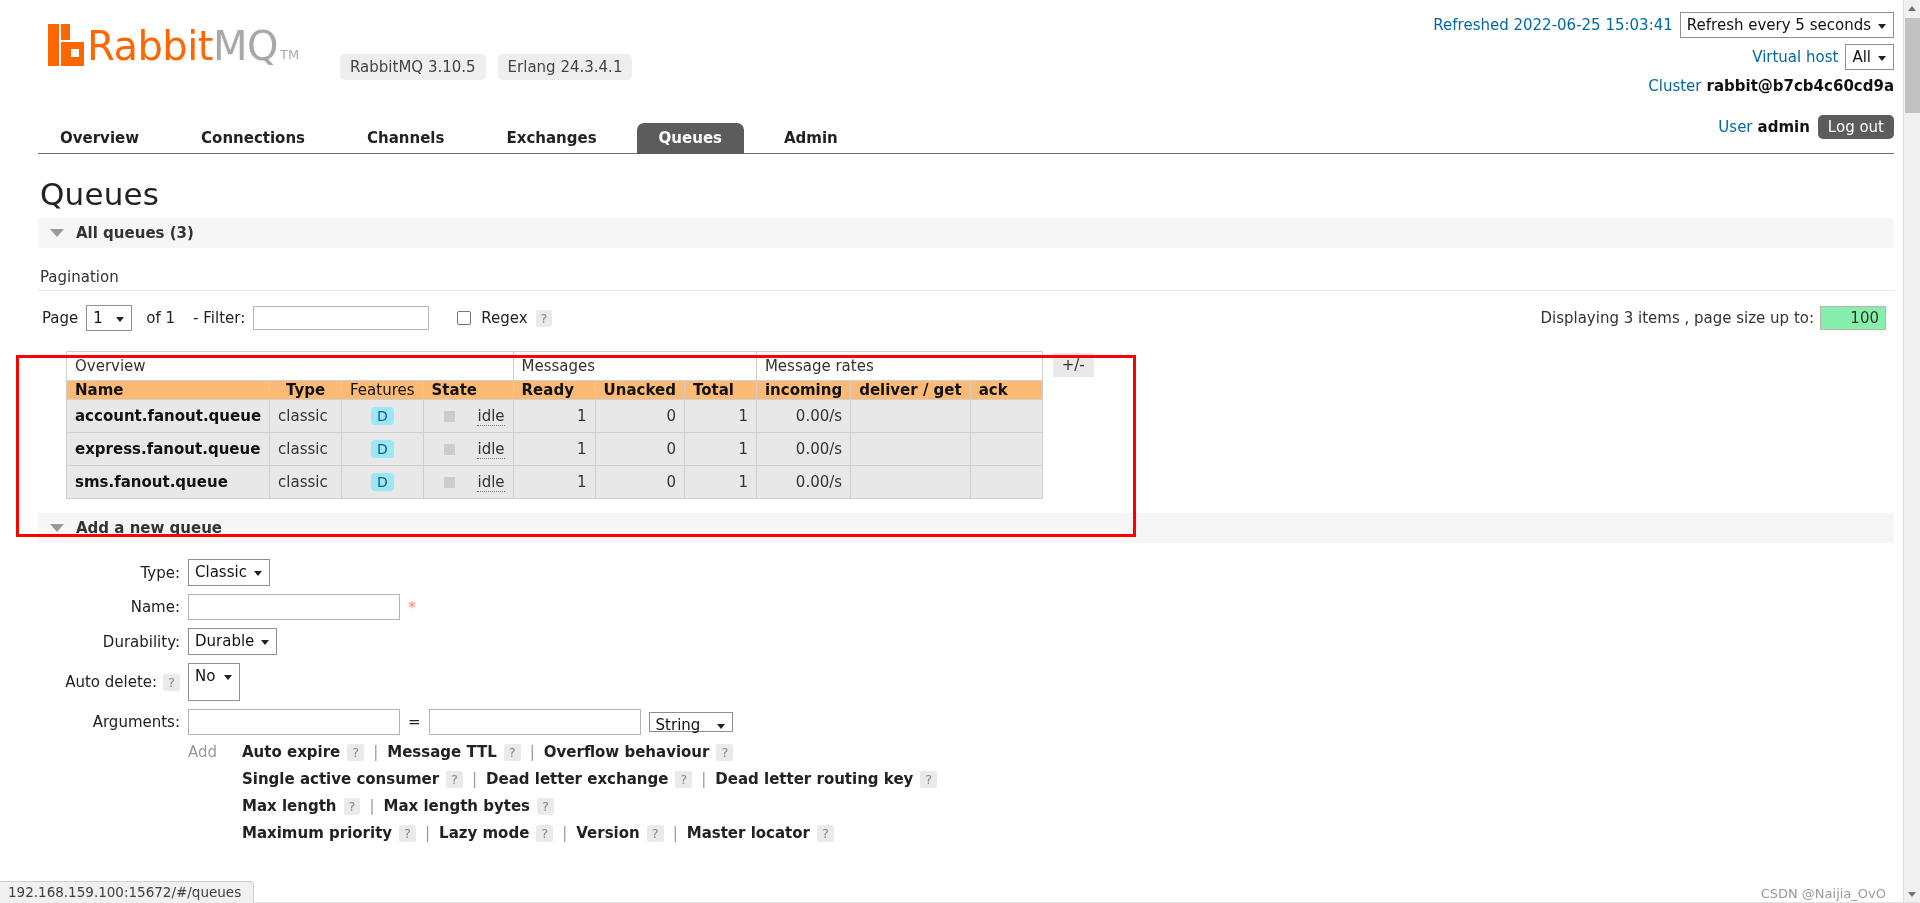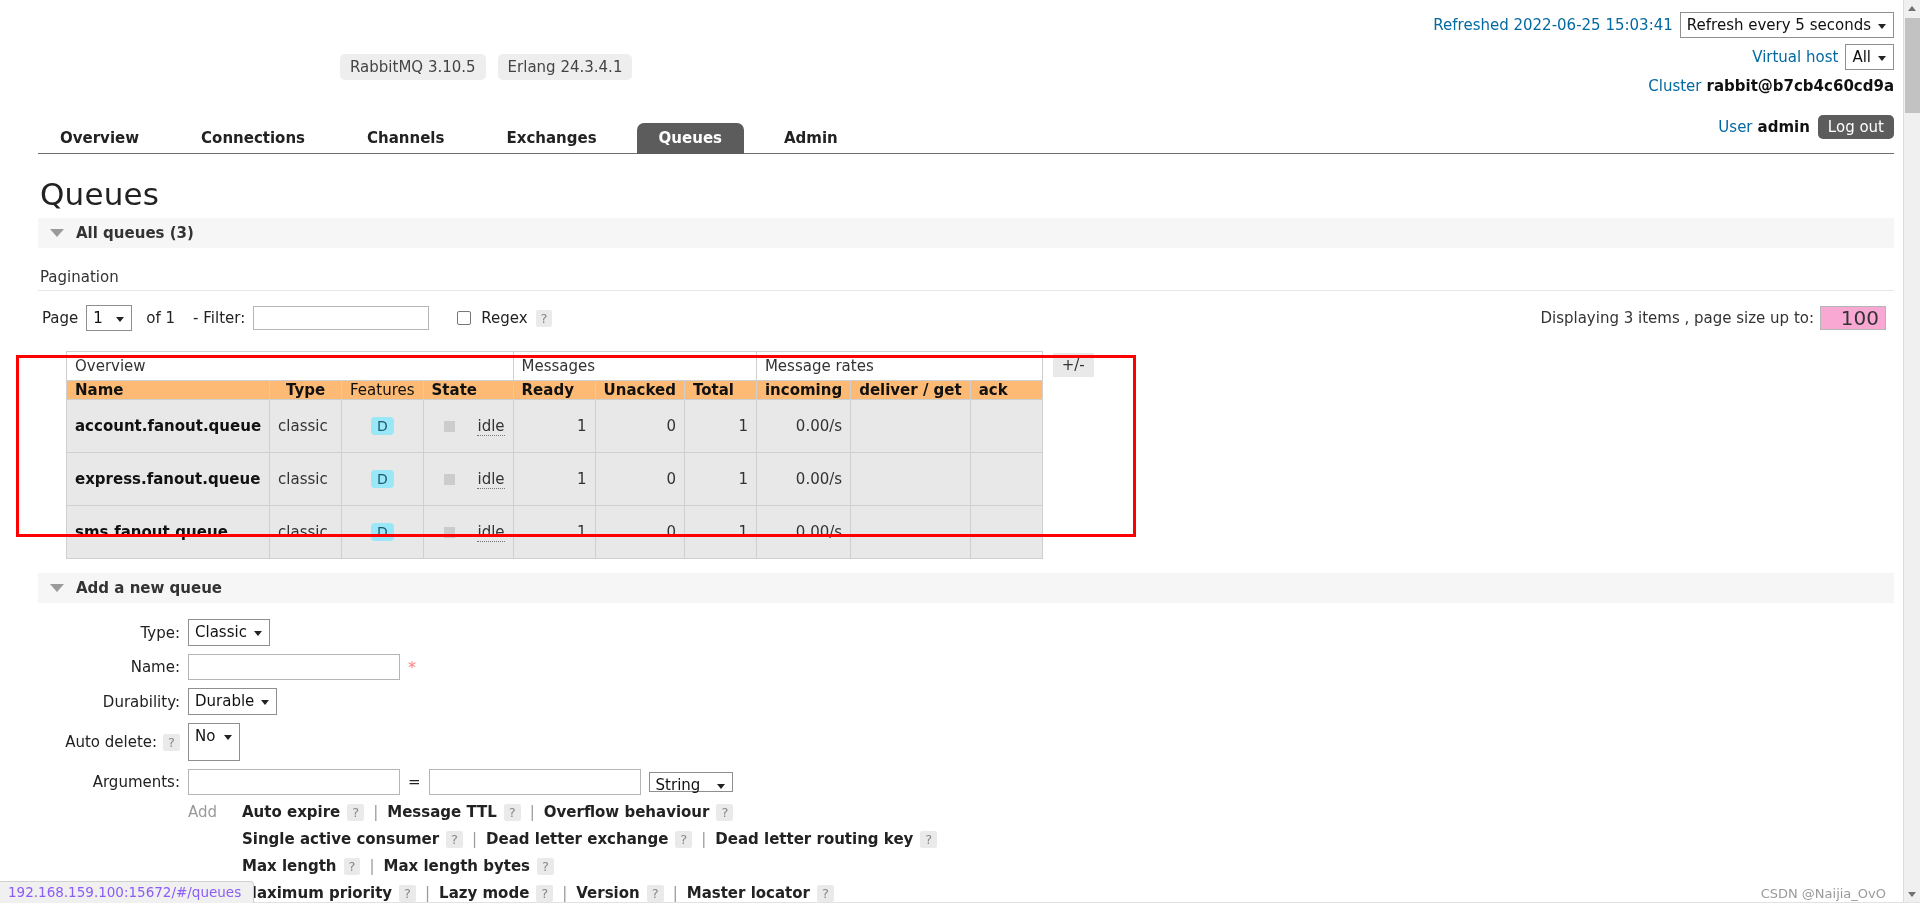--- a/index.html
+++ b/index.html
@@ -152,43 +152,43 @@
     width: 14px; height: 14px; border: 1px solid #767676; background: #fff;
     display: inline-block; border-radius: 2px;
   }
   .qmark {
     display: inline-block; background: #eaeaea; color: #888;
     font-size: 13px; line-height: 15px; padding: 1px 5px; border-radius: 2px;
     cursor: pointer; font-weight: normal;
   }
   .pag-right { display: flex; align-items: center; gap: 6px; font-size: 15px; color: #333; padding-right: 8px;}
   .pagesize {
-    border: 1px solid #b5b5b5; background: #f9a8d4; width: 66px; height: 24px;
-    text-align: right; padding: 0 6px; font-size: 20px; line-height: 22px;
+    border: 1px solid #b5b5b5; background: #86efac; width: 66px; height: 24px;
+    text-align: right; padding: 0 6px; font-size: 15px; line-height: 22px;
   }
   
   .highlight-box {
     position: absolute; left: 16px; top: 355px; width: 1120px; height: 182px;
     border: 3px solid #ff0000; pointer-events: none; z-index: 5;
   }
   
   .table-area { position: relative; display: flex; align-items: flex-start; padding-left: 28px; padding-top: 10px;}
   table.qtable { border-collapse: collapse; font-size: 15px; }
   table.qtable td, table.qtable th { border: 1px solid #cfcfcf; }
   .grp-row td {
     background: #ffffff; font-weight: normal; color: #333;
     padding: 5px 8px; text-align: left; font-size: 15px;
   }
   .col-row th {
     background: #fdba74; font-weight: bold; color: #111;
     padding: 0 8px; font-size: 15px; white-space: nowrap;
   }
   .col-row th.light { font-weight: normal; }
   .data-row td {
-    background: #e8e8e8; padding: 17px 8px; color: #333; font-size: 15px;
+    background: #e8e8e8; padding: 7px 8px; color: #333; font-size: 15px;
     white-space: nowrap;
   }
   .data-row td.name { font-weight: bold; color: #111; }
   .data-row td.num { text-align: right; }
   .data-row td.ctr { text-align: center; }
   .dbadge {
     display: inline-block; background: #9ae8f7; color: #1a5b70;
     border-radius: 4px; padding: 1px 6px; font-size: 14px;
   }
   .state-cell { text-align: right; }
@@ -214,39 +214,49 @@
   .arg-line { display: flex; align-items: center; flex-wrap: wrap; margin-bottom: 9px; gap: 0; }
   .arg-add { color: #9a9a9a; margin-right: 18px; width: 36px; }
   .arg-item { font-weight: bold; color: #222; cursor: pointer; margin-right: 7px; }
   .arg-sep { color: #9a9a9a; margin: 0 9px; }
   .spacer36 { width: 54px; }
   
   .statusbar {
     position: absolute; left: 0; bottom: 0; height: 22px;
     background: #f0f0f0; border: 1px solid #d0d0d0; border-left: none; border-bottom: none;
     border-radius: 0 4px 0 0;
-    padding: 2px 12px 10px 8px; font-size: 13.5px; color: #8b5cf6;
+    padding: 2px 12px 10px 8px; font-size: 13.5px; color: #404040;
     max-width: 280px; white-space: nowrap;
   }
   .watermark {
     position: absolute; right: 34px; bottom: 2px;
     font-size: 13px; color: #9a9a9a;
   }
   .bottom-rule {
     position: absolute; left: 0; bottom: 0; width: 1920px;
     border-top: 1px solid #e2e2e2;
   }
 </style>
 </head>
 <body>
 
 <div id="page">
 
   <div class="top-header">
 
+    <div class="logo-wrap">
+      <div class="logo-mark">
+        <div class="bar b1"></div>
+        <div class="bar b2"></div>
+        <div class="bar b3"></div>
+        <div class="dot"></div>
+      </div>
+      <div class="logo-text"><span class="rabbit">Rabbit</span><span class="mq">MQ</span></div>
+      <div class="logo-tm">TM</div>
+    </div>
 
     <div class="version-badges">
       <span class="badge">RabbitMQ 3.10.5</span>
       <span class="badge">Erlang 24.3.4.1</span>
     </div>
 
     <div class="header-right">
       <div class="hr-row">
         <span class="hr-label">Refreshed 2022-06-25 15:03:41</span>
         <span class="sel" style="min-width:190px;">Refresh every 5 seconds</span>

